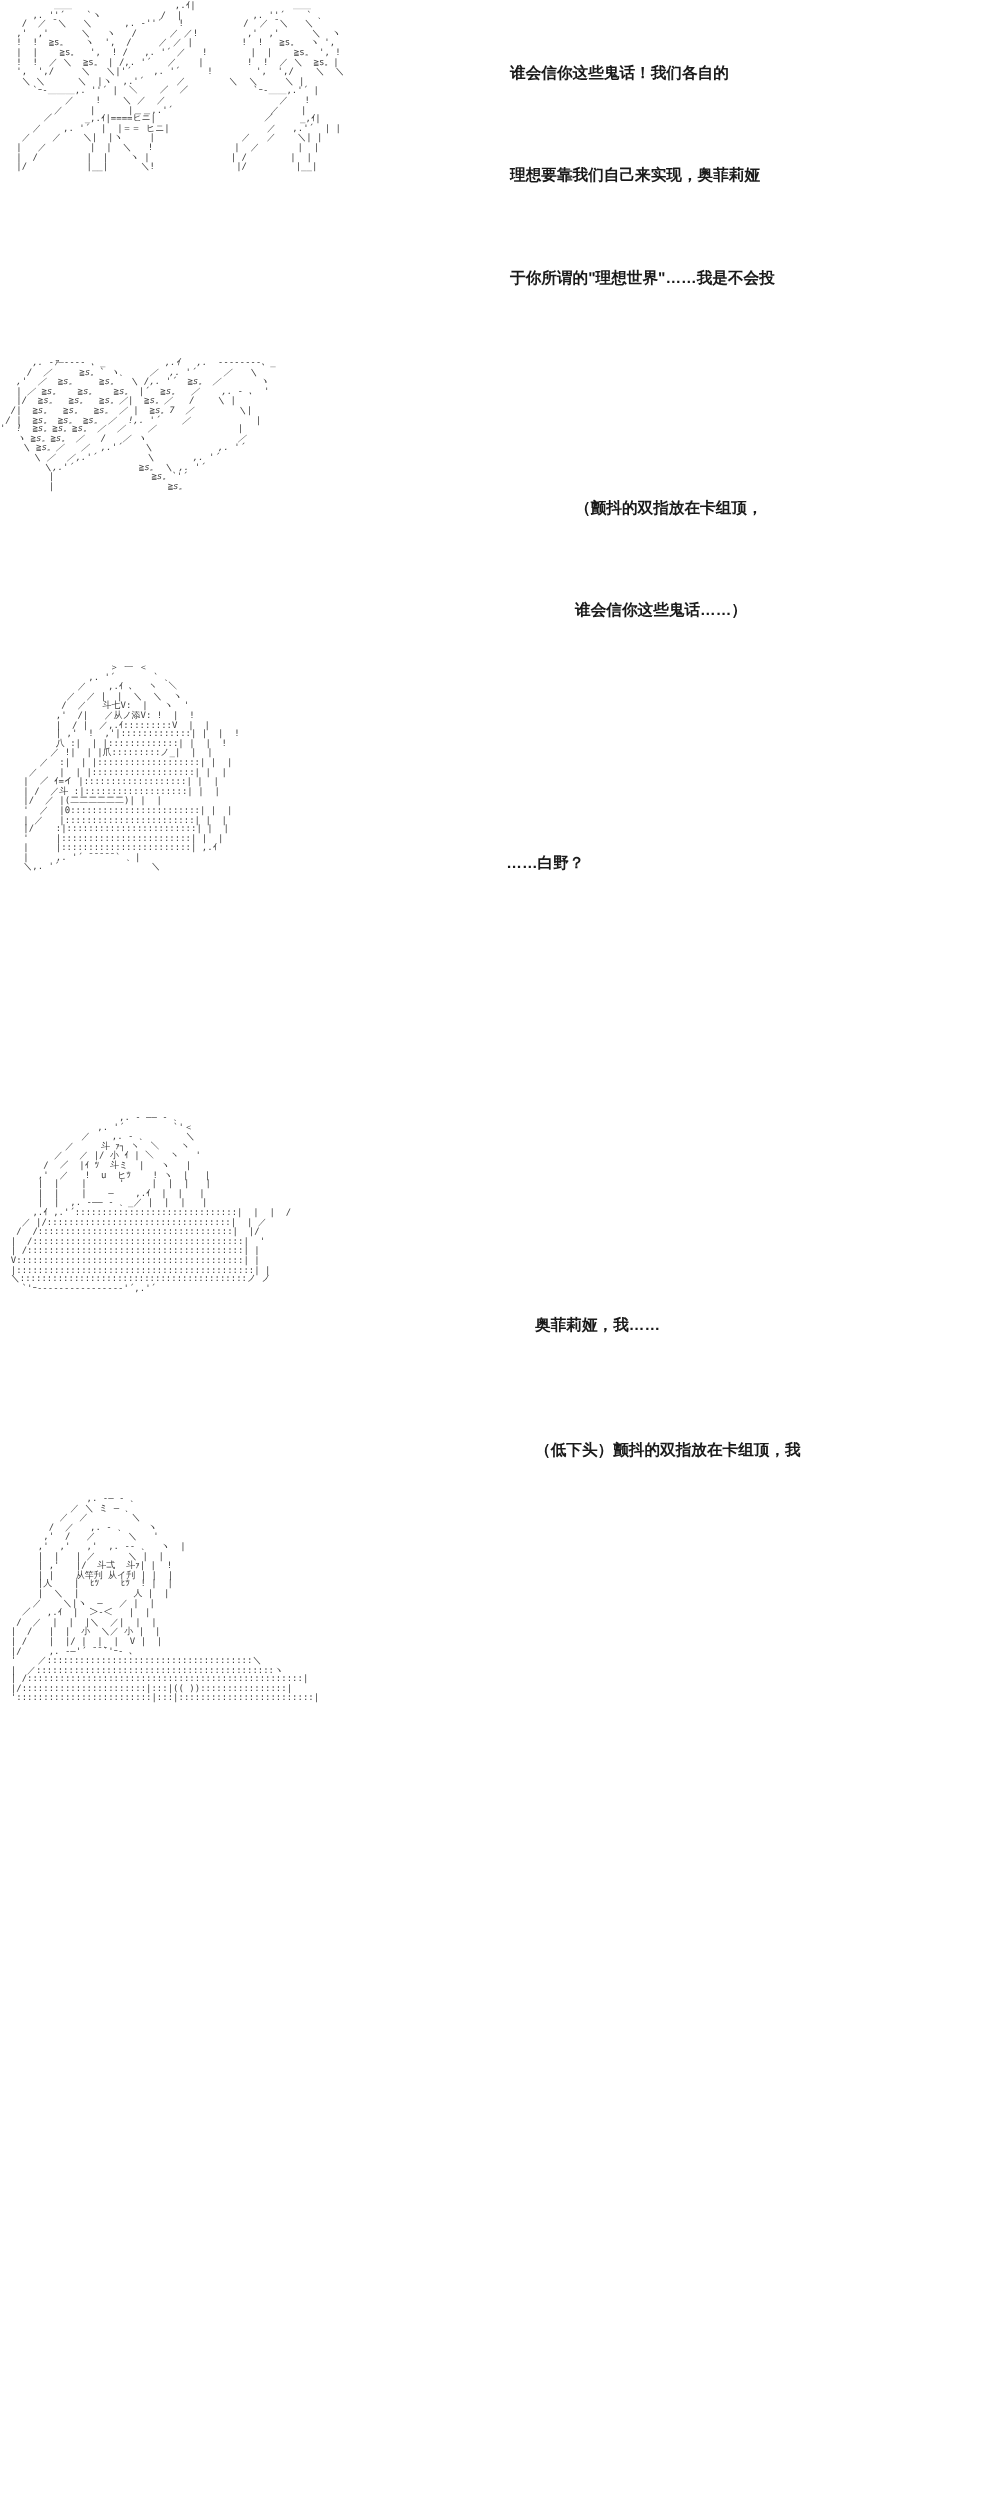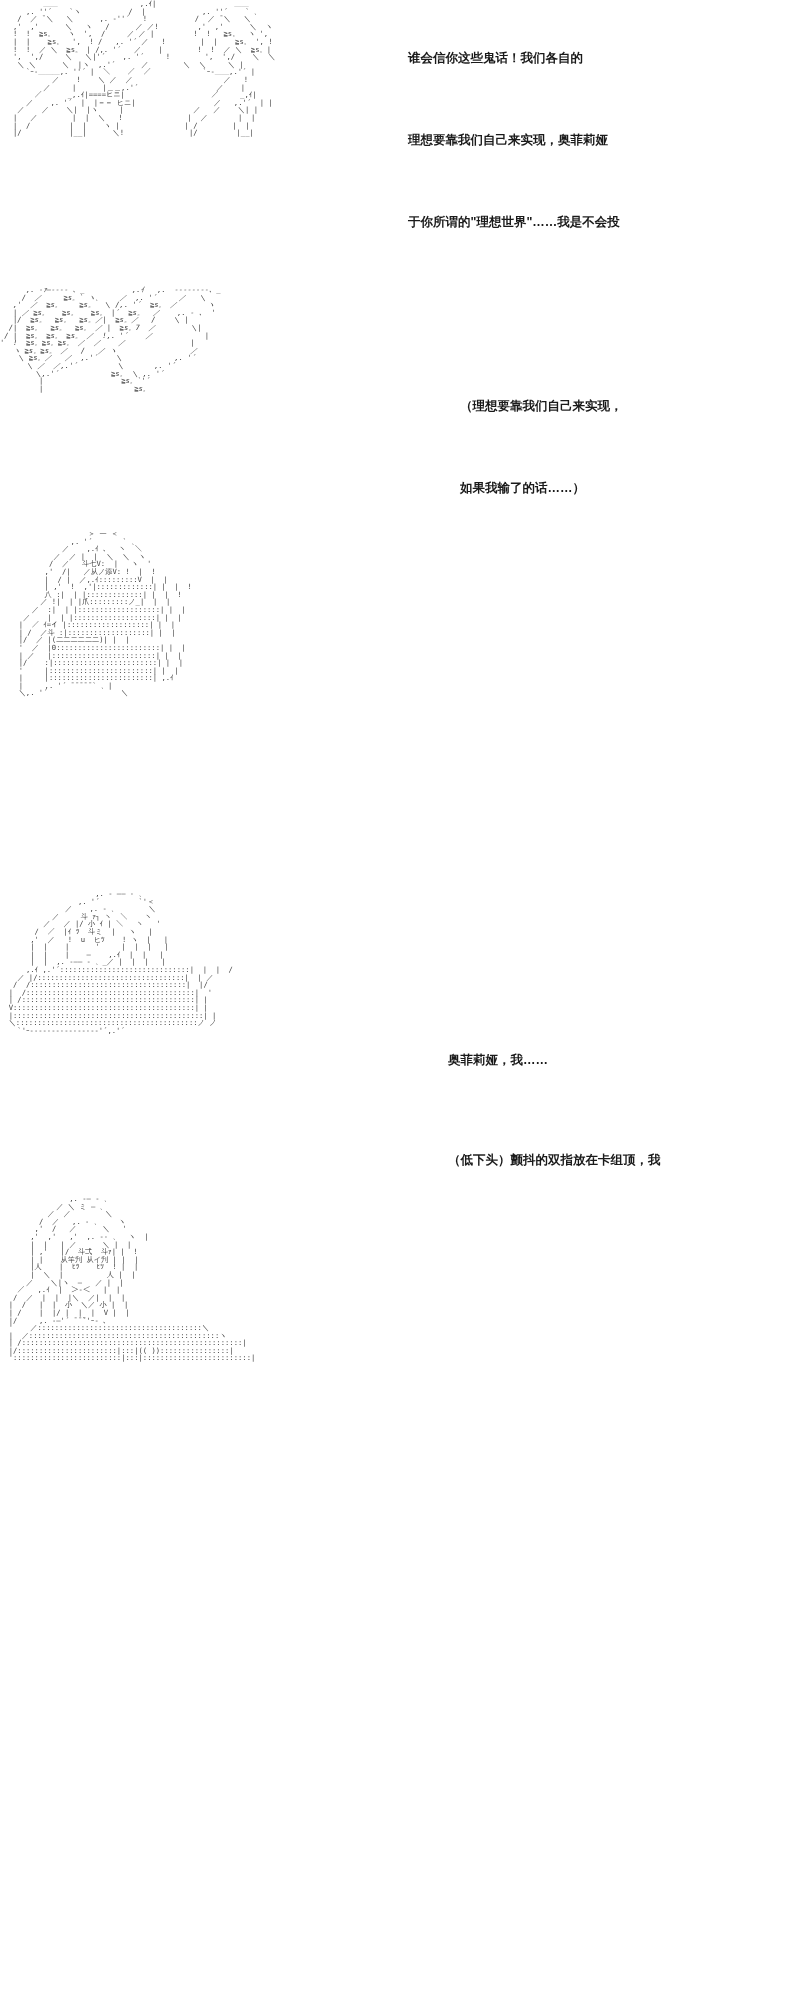--- a/index.html
+++ b/index.html
@@ -92,22 +92,22 @@
   /|  ≧s。  ≧s。  ≧s。 ／ |  ≧s。7  ／        ＼|
  / |  ≧s。 ≧s。 ≧s。 ／  !,. '´    ／            |
 '  !  ≧s。≧s。≧s。 ／  ／    ／               |
    ヽ ≧s。≧s。 ／   /   ／ ヽ                 ／
     ＼ ≧s。／   ／  ,.'´    ＼            ,. '´
       ＼ ／  ／,.'´         ＼       ,. '´
         ＼,.'´            ≧s。 ＼ ,. '´
          |                  ≧s。`'´
          |                     ≧s。</pre>
     <div class="text-block" style="left:460px; top:78px; width:230px;">
-      <p>（理想要靠我们自己来实现，</p>
-      <p>如果我输了的话……）</p>
+      <p>（颤抖的双指放在卡组顶，</p>
+      <p>谁会信你这些鬼话……）</p>
     </div>
   </div>
 
   <div class="panel" style="height:360px;">
     <pre class="aa" style="left:10px; top:0px; width:380px;">                  ＞ 一 ＜
               ,. '´       ` 、
             ／    ,.ｲ 、  ヽ  ＼
           ／  ／ |  |  ＼  ＼  ヽ
          /  ／   斗七V:  |   ヽ  '
         ,'  /|   ／从ノ添V: !  |  !
@@ -120,20 +120,23 @@
   |  ／ ｲ=イ |:::::::::::::::::::| |  |
   | /  ／斗 :|:::::::::::::::::::| |  |
   |/  ／ |(二二二二二二)| |  |
   '  ／  |0::::::::::::::::::::::::| |  |
   | ／   |::::::::::::::::::::::::| |  |
   |/    :|::::::::::::::::::::::::| |  |
   '     |::::::::::::::::::::::::| |  |
   |     |::::::::::::::::::::::::| ,.ｲ
   |     ,. '´ ̄ ̄ ̄ ̄ ̄ ` 、|
   ＼,. '´                 ＼</pre>
+    <div class="text-block" style="left:405px; top:100px; width:220px;">
+      <p>……白野？</p>
+    </div>
   </div>
 
   <div class="panel" style="height:305px;">
     <pre class="aa" style="left:0px; top:0px; width:420px;">                      ,. - ―― - 、
                   ,. '´         `'＜
                ／    ,. - 、       ＼
             ／     斗 ｧ┐ ヽ  ＼    ヽ
           ／   ／ |/ 小 ｲ | ＼   ヽ   '
         /  ／  |ｲ ﾂ  斗ミ  |   ヽ   |
        ,'  ／   !  u  ヒﾂ    ! ヽ  |   |
@@ -142,21 +145,21 @@
        |  |  ,. -―― - 、_／ |  |  |   |
       ,.ｲ ,.'´::::::::::::::::::::::::::::::|  |  |  /
     ／ |/::::::::::::::::::::::::::::::::::|  | ／
    /  /::::::::::::::::::::::::::::::::::::|  |/
   |  /:::::::::::::::::::::::::::::::::::::::|  '
   | /::::::::::::::::::::::::::::::::::::::::| |
   V::::::::::::::::::::::::::::::::::::::::::| |
   |::::::::::::::::::::::::::::::::::::::::::::| |
   ＼::::::::::::::::::::::::::::::::::::::::::ノ ノ
     `'ｰ---------------‐'´,.'´</pre>
-    <div class="text-block" style="left:428px; top:110px; width:235px;margin-left:20px;">
+    <div class="text-block" style="left:428px; top:110px; width:235px;">
       <p>奥菲莉娅，我……</p>
       <p style="margin-top:18px;">（低下头）颤抖的双指放在卡组顶，我</p>
       
       
       
     </div>
   </div>
 
   <div class="panel" style="height:300px;">
     <pre class="aa" style="left:0px; top:0px; width:400px;">                ,. -― - 、

